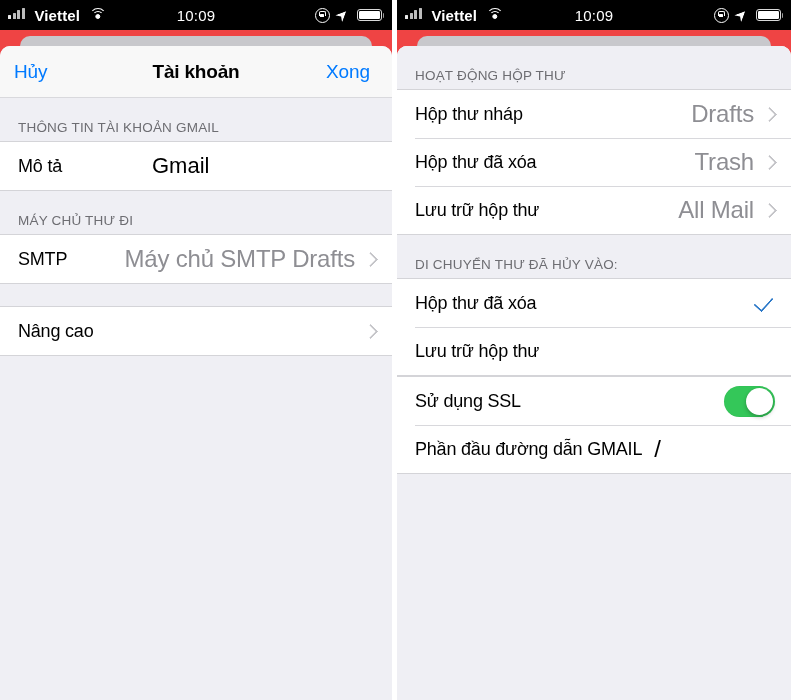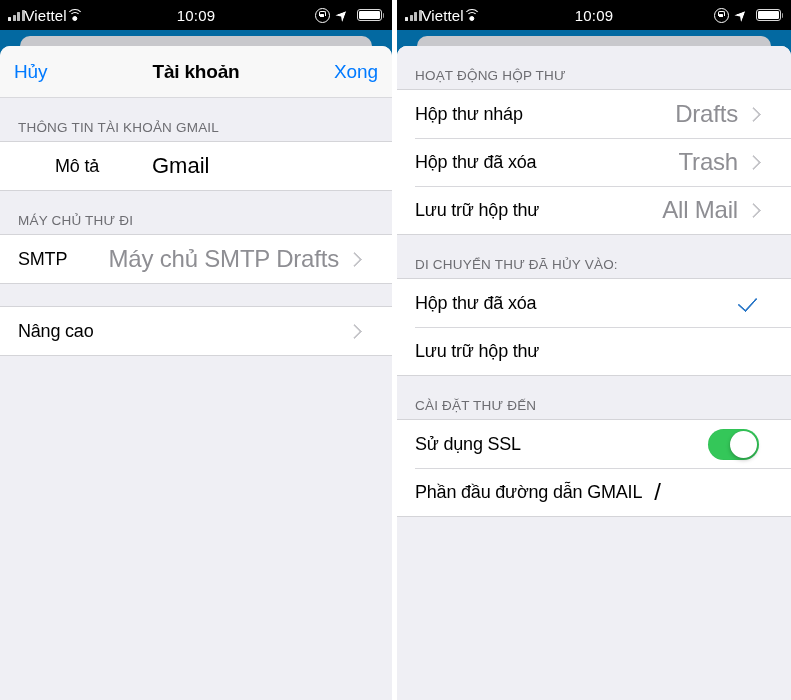--- a/index.html
+++ b/index.html
@@ -16,21 +16,21 @@
   .phone.left{width:392px;}
   .gap{width:5px;height:700px;background:#ffffff;}
   .phone.right{width:394px;}
 
   
   .statusbar{
     position:relative;height:30px;background:#000000;color:#ffffff;
     display:flex;align-items:center;justify-content:space-between;
     padding:0 10px 0 8px;box-sizing:border-box;
   }
-  .sb-left{display:flex;align-items:center;gap:0;}
+  .sb-left{display:flex;align-items:flex-start;gap:10px;font-weight:bold;}
   .sb-carrier{font-size:15px;letter-spacing:.1px;line-height:1;}
   .bars{display:flex;align-items:flex-end;gap:1.5px;height:11px;}
   .bars i{display:block;width:3px;background:#ffffff;border-radius:.5px;}
   .bars i:nth-child(1){height:4px;background:#e9e9e9;}
   .bars i:nth-child(2){height:6px;background:#bdbdbd;}
   .bars i:nth-child(3){height:8.5px;background:#bdbdbd;}
   .bars i:nth-child(4){height:11px;background:#bdbdbd;}
   .wifi{width:16px;height:12px;position:relative;}
   .wifi span{position:absolute;left:50%;transform:translateX(-50%);border:1.6px solid #fff;border-bottom-color:transparent;border-left-color:transparent;border-right-color:transparent;border-radius:50%;}
   .wifi .w1{width:15px;height:15px;top:0px;}
@@ -41,21 +41,21 @@
   .rotlock{width:13px;height:13px;border:1.4px solid #fff;border-radius:50%;position:relative;}
   .rotlock:after{content:"";position:absolute;left:3px;top:2.6px;width:5px;height:4px;border:1.3px solid #fff;border-bottom:none;border-radius:2px 2px 0 0;}
   .rotlock:before{content:"";position:absolute;left:3.6px;top:5.6px;width:4.2px;height:3.4px;background:#fff;border-radius:.6px;}
   .loc{width:13px;height:13px;position:relative;}
   .loc:after{content:"";position:absolute;left:0;top:1px;width:0;height:0;border-left:11px solid #fff;border-top:5px solid transparent;border-bottom:5px solid transparent;transform:rotate(-45deg);clip-path:polygon(0 0,100% 50%,0 100%,32% 50%);}
   .batt{width:25px;height:12px;border:1.3px solid rgba(255,255,255,.85);border-radius:3px;position:relative;padding:1.4px;box-sizing:border-box;}
   .batt i{display:block;height:100%;background:#fff;border-radius:1.2px;}
   .batt:after{content:"";position:absolute;right:-3.4px;top:3.4px;width:1.8px;height:4.4px;background:rgba(255,255,255,.6);border-radius:0 1.5px 1.5px 0;}
 
   
-  .sheet-stack{position:relative;height:670px;background:#0369a1;}
+  .sheet-stack{position:relative;height:670px;background:#ef4444;}
   .card-behind{
     position:absolute;left:20px;right:20px;top:6px;height:40px;
     background:#c8c8cc;border-radius:10px 10px 0 0;
   }
   .card-front{
     position:absolute;left:0;right:0;top:16px;bottom:0;
     background:#EFEFF4;border-radius:10px 10px 0 0;overflow:hidden;
   }
 
   
@@ -66,38 +66,38 @@
   }
   .nav-title{
     position:absolute;left:0;right:0;text-align:center;
     font-size:19px;font-weight:700;color:#000;letter-spacing:-.2px;pointer-events:none;
   }
   .nav-btn{
     font-size:19px;color:#007AFF;background:none;border:none;padding:0;
     font-family:inherit;cursor:pointer;letter-spacing:-.1px;
   }
   .nav-left{position:absolute;left:14px;display:flex;align-items:center;gap:2px;}
-  .nav-right{position:absolute;right:14px;text-decoration:underline;}
+  .nav-right{position:absolute;right:22px;text-decoration:underline;}
   .backchev{
     width:11px;height:11px;border-left:3px solid #007AFF;border-bottom:3px solid #007AFF;
     transform:rotate(45deg);margin-right:4px;border-radius:1px;
   }
   .nav-title.left-align{position:static;text-align:left;margin-left:152px;}
 
   
   .scroll{position:absolute;left:0;right:0;top:52px;bottom:0;background:#EFEFF4;overflow:hidden;}
   .right .scroll{top:0;}
   .sec-head{
     padding:22px 18px 6px 18px;font-size:13.5px;color:#6D6D72;
     letter-spacing:.2px;text-transform:uppercase;
   }
   .group{background:#FFFFFF;border-top:.5px solid #d4d4d8;border-bottom:.5px solid #d4d4d8;}
   .row{
     position:relative;height:48px;display:flex;align-items:center;
-    padding:0 32px 0 18px;box-sizing:border-box;background:#fff;text-align:center;
+    padding:0 16px 0 18px;box-sizing:border-box;background:#fff;
   }
   .row + .row:before{
     content:"";position:absolute;left:18px;right:0;top:0;height:.5px;background:#d8d8dc;
   }
   .row-label{font-size:18px;color:#000;letter-spacing:-.2px;}
   .row-value{
     margin-left:auto;font-size:24px;color:#8E8E93;letter-spacing:-.2px;
     display:flex;align-items:center;
   }
   .row-value.dark{color:#000;}
@@ -298,21 +298,20 @@
               <span class="row-label">Hộp thư đã xóa</span>
               <span class="check"></span>
             </div>
 
             <div class="row">
               <span class="row-label">Lưu trữ hộp thư</span>
             </div>
 
           </div>
 
-          <div class="sec-head">CÀI ĐẶT THƯ ĐẾN</div>
           <div class="group cut">
 
             <div class="row">
               <span class="row-label">Sử dụng SSL</span>
               <span class="toggle">
                   <span class="knob"></span>
                 </span>
             </div>
 
             <div class="row">

